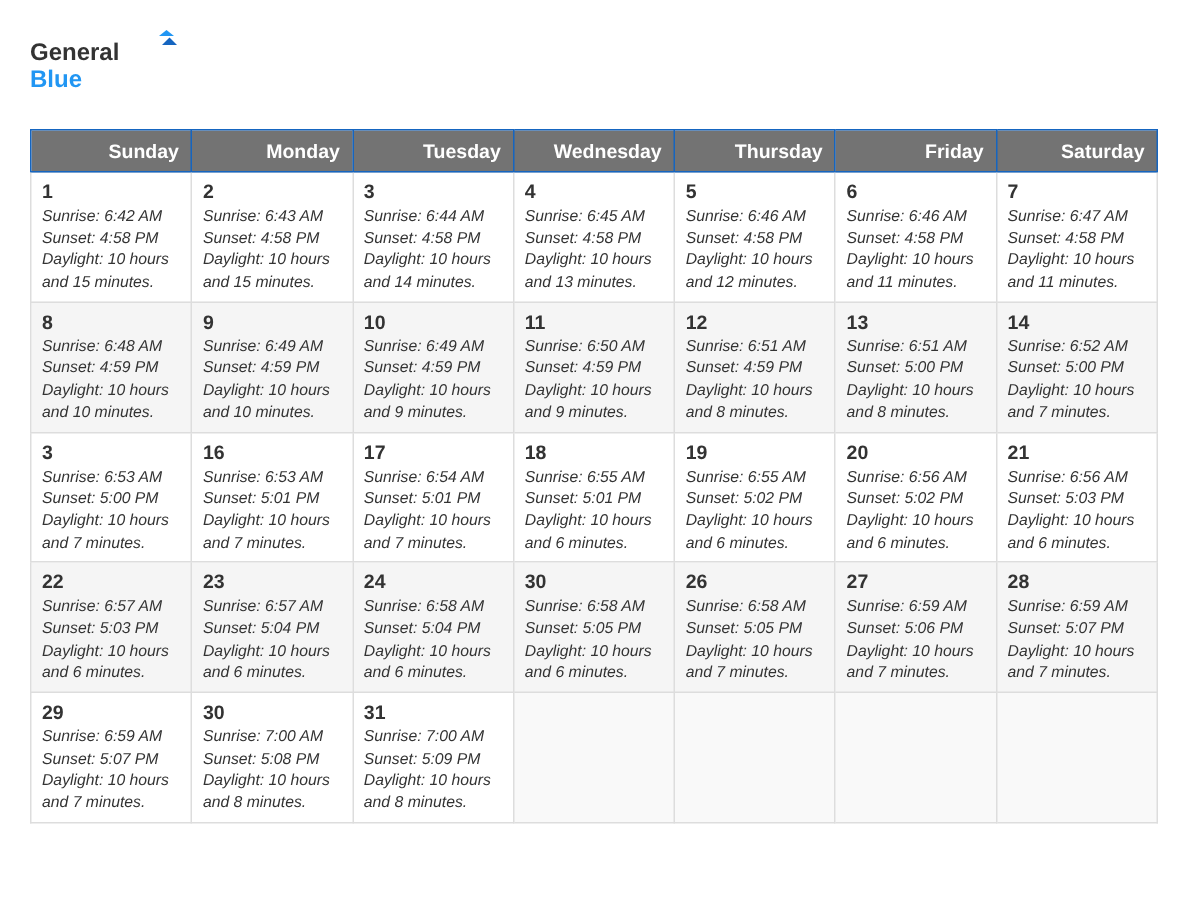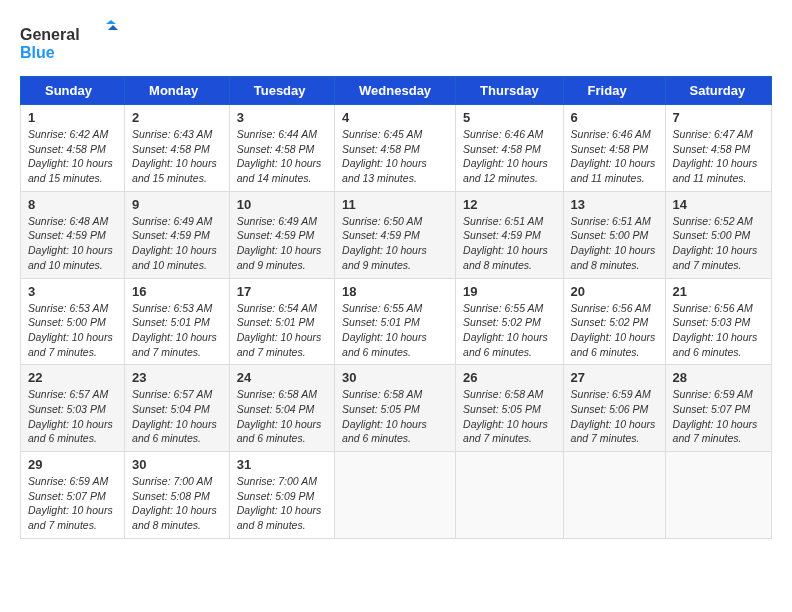--- a/index.html
+++ b/index.html
@@ -7,21 +7,21 @@
       font-family: Arial, sans-serif;
       background: #fff;
       width: 792px;
       min-height: 612px;
       padding: 20px;
     }
     .header-area {
       display: flex;
       justify-content: space-between;
       align-items: flex-start;
-      margin-bottom: 12px;
+      margin-bottom: 22px;
     }
     .logo {
       display: flex;
       align-items: center;
       gap: 6px;
     }
     .title-area {
       text-align: right;
     }
     .month-title {
@@ -33,24 +33,24 @@
       font-size: 15px;
       color: #555;
       margin-top: 2px;
     }
     .calendar {
       width: 100%;
       border-collapse: collapse;
       font-size: 11px;
     }
     .calendar thead th {
-      background-color: #1d4ed8;
+      background-color: #737373;
       color: #fff;
-      padding: 6px 24px;
-      text-align: left;
+      padding: 6px 8px;
+      text-align: right;
       font-size: 13px;
       font-weight: bold;
       border: 1px solid #1565C0;
     }
     .calendar tbody tr {
       background: #fff;
     }
     .calendar tbody tr:nth-child(even) {
       background: #f5f5f5;
     }

